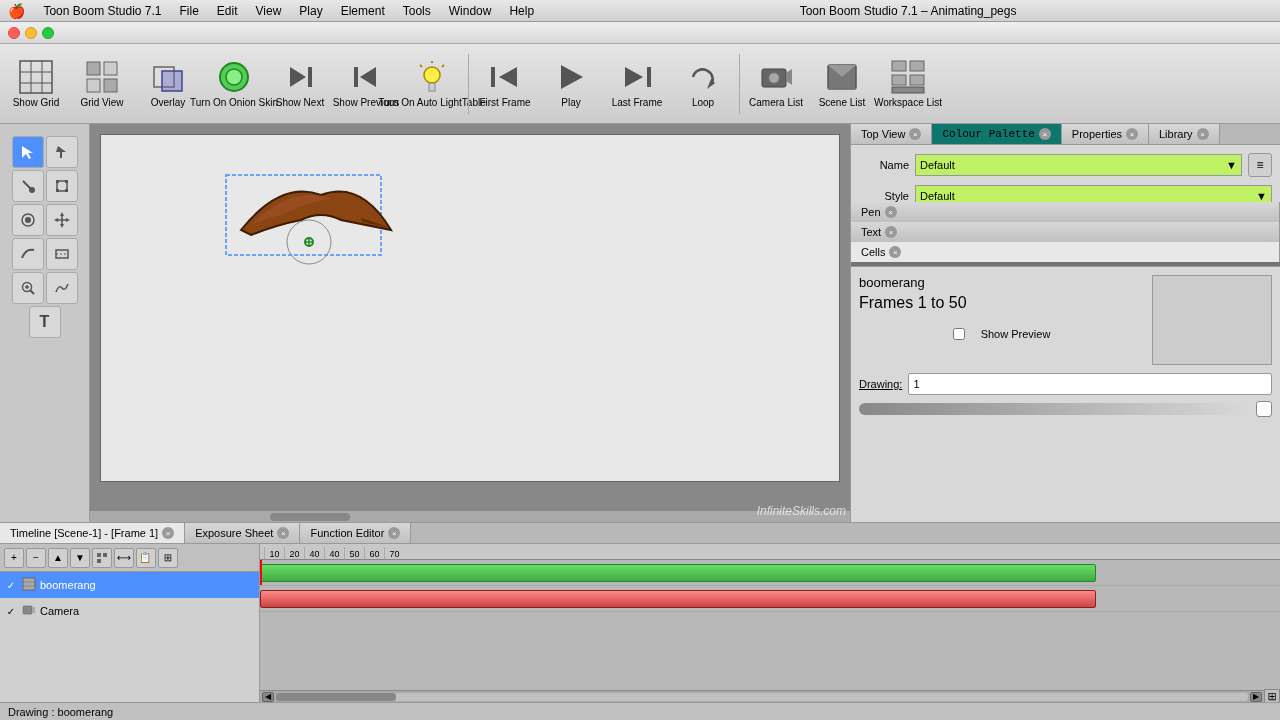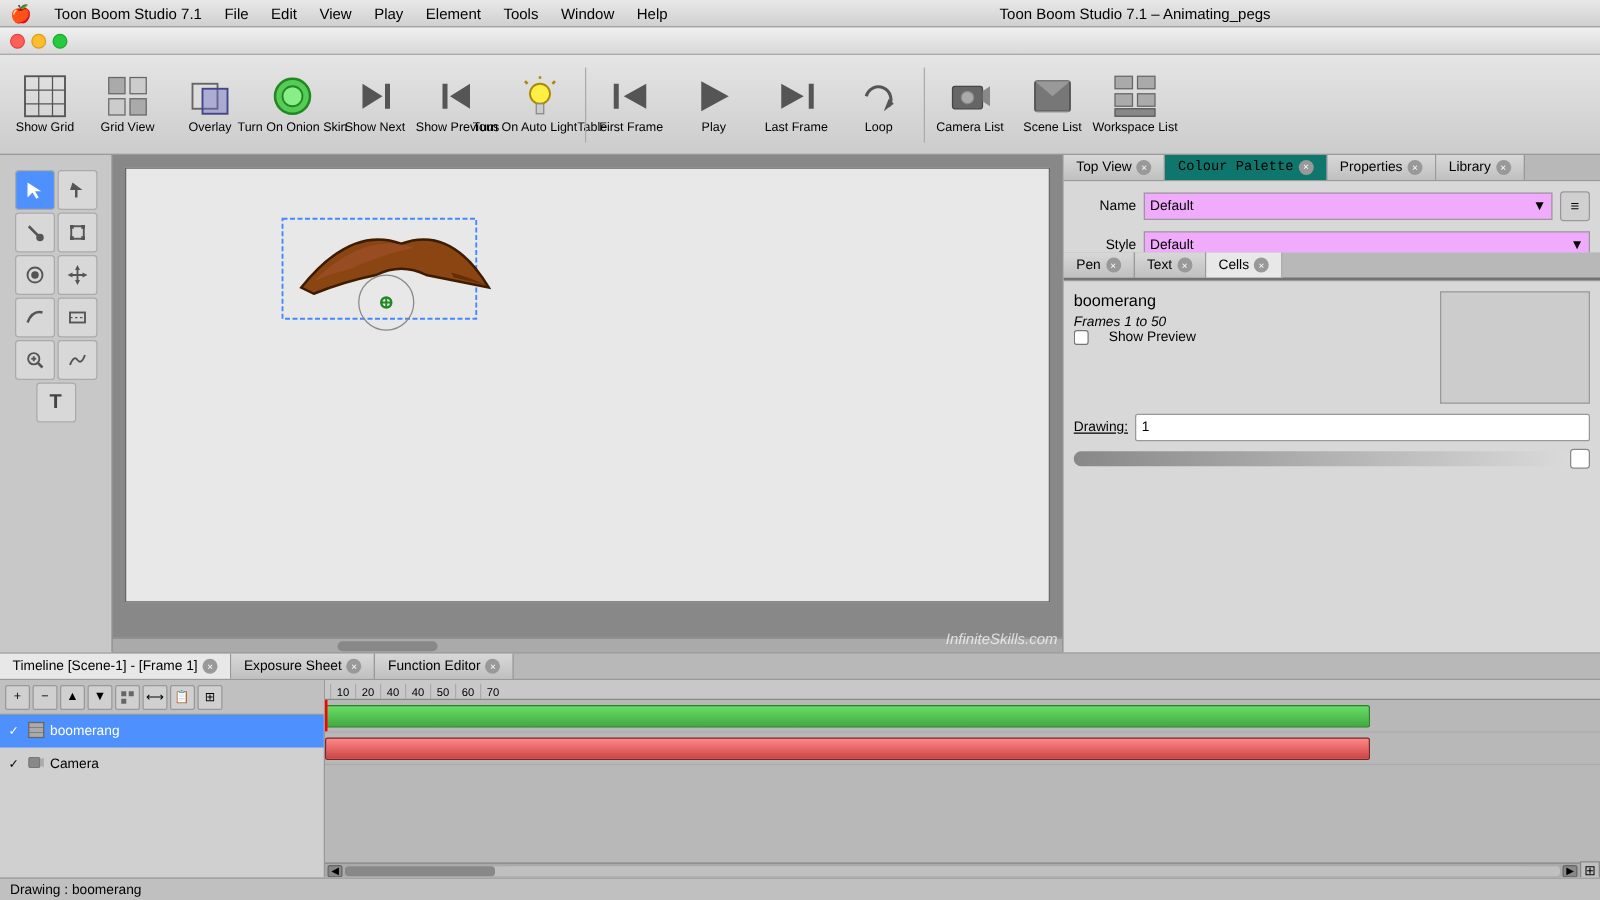--- a/index.html
+++ b/index.html
@@ -214,21 +214,21 @@
       gap: 6px;
     }
     .prop-label {
       width: 50px;
       font-size: 11px;
       font-weight: 500;
     }
     .prop-select {
       flex: 1;
       height: 22px;
-      background: #f0abfc;
+      background: #bef264;
       border: 1px solid #999;
       border-radius: 0;
       font-size: 11px;
       padding: 0 4px;
       display: flex; align-items: center; justify-content: space-between;
     }
     .prop-icon-btn {
       width: 24px; height: 24px;
       background: #d0d0d0;
       border: 1px solid #999;
@@ -374,28 +374,28 @@
       background: #d8d8d8;
       border-top: 1px solid #999;
       flex: 1;
     }
     .cells-name {
       font-size: 13px;
       font-weight: 500;
       margin-bottom: 4px;
     }
     .cells-frames {
-      font-size: 11px;
-      margin-bottom: 0;
-      font-style: italic;
+      font-size: 16px;
+      margin-bottom: 16px;
     }
     .cells-show-preview {
       display: flex; align-items: center; gap: 16px;
       margin-bottom: 8px;
       font-size: 11px;
+      justify-content: center;
     }
     .cells-show-preview input[type=checkbox] { width: 12px; height: 12px; }
     .cells-drawing-row {
       display: flex; align-items: center; gap: 6px;
       margin-top: 8px;
     }
     .cells-drawing-label { font-size: 11px; text-decoration: underline; }
     .cells-drawing-input {
       flex: 1;
       height: 22px;
@@ -428,21 +428,22 @@
 
     
     #right-panel-lower {
       display: flex;
       flex-direction: column;
       height: 320px;
     }
     #rp-tabs {
       display: flex;
       background: #b8b8b8;
-      border-bottom: 2px solid #737373;
+      border-bottom: 4px solid #737373;
+      flex-direction: column;
     }
     .rp-tab {
       padding: 4px 10px;
       background: linear-gradient(to bottom, #d8d8d8, #c0c0c0);
       border-right: 1px solid #999;
       cursor: pointer;
       font-size: 11px;
       display: flex; align-items: center; gap: 4px;
     }
     .rp-tab.active { background: #e8e8e8; }

